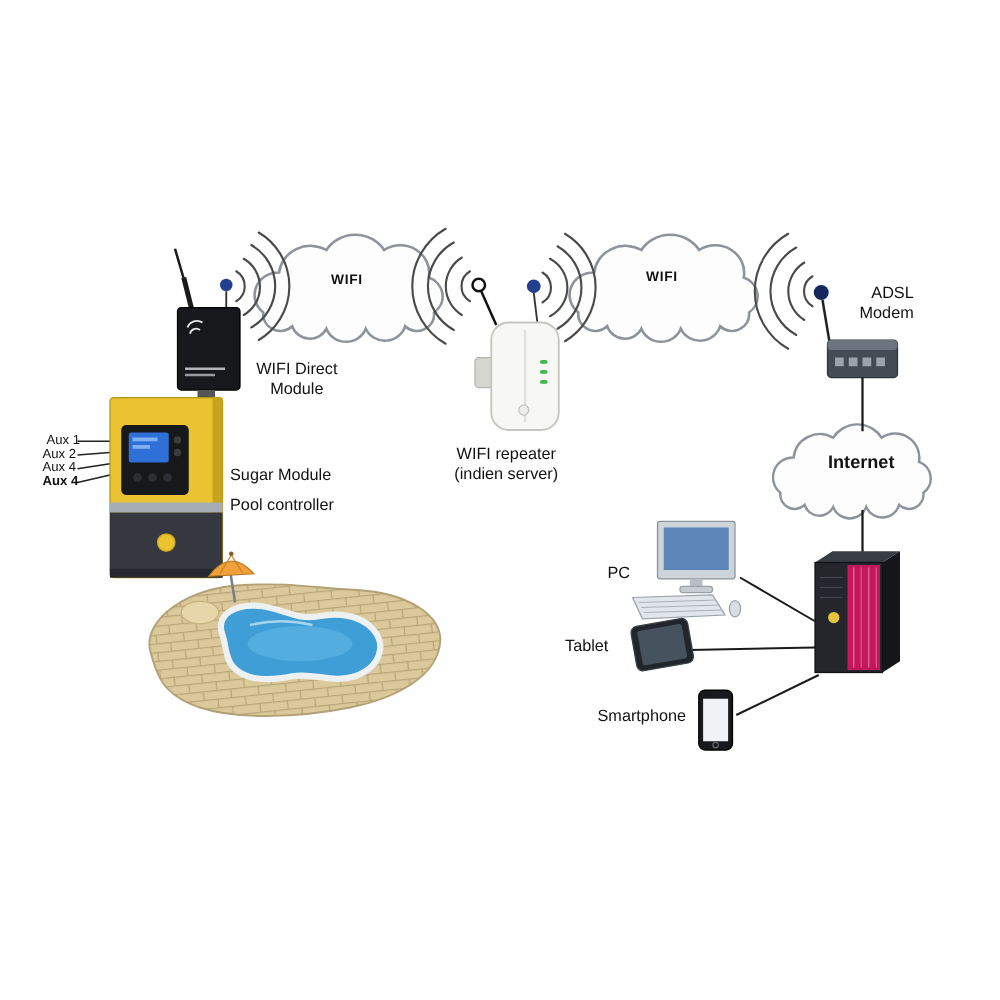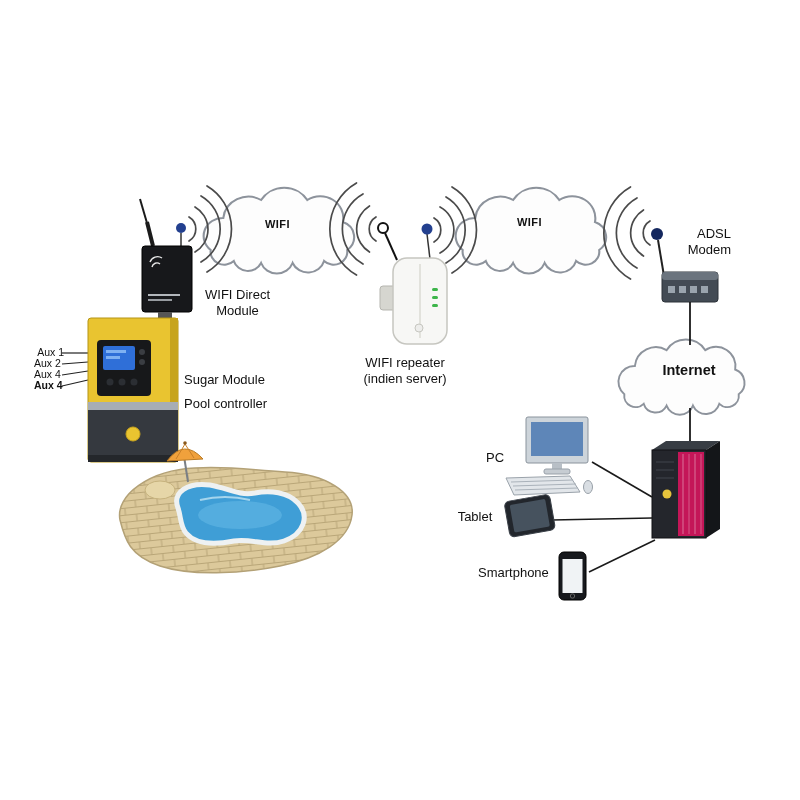--- a/index.html
+++ b/index.html
@@ -196,16 +196,16 @@
 <div class="lbl pre" style="left:671px;top:226px;width:60px;">ADSL
 Modem</div>
 <div class="lbl inet ctr" style="left:645px;top:361px;width:88px;">Internet</div>
 <div class="lbl" style="left:184px;top:372px;width:110px;">Sugar Module</div>
 <div class="lbl" style="left:184px;top:396px;width:110px;">Pool controller</div>
 <div class="lbl aux" style="left:34px;top:346px;width:30px;text-align:right;">Aux 1</div>
 <div class="lbl aux" style="left:34px;top:357px;width:30px;">Aux 2</div>
 <div class="lbl aux" style="left:34px;top:368px;width:30px;">Aux 4</div>
 <div class="lbl aux" style="left:34px;top:379px;width:30px;font-weight:bold;">Aux 4</div>
 <div class="lbl" style="left:486px;top:450px;width:30px;">PC</div>
-<div class="lbl" style="left:452px;top:509px;width:46px;text-align:center;">Tablet</div>
+<div class="lbl" style="left:452px;top:509px;width:46px;">Tablet</div>
 <div class="lbl" style="left:478px;top:565px;width:80px;">Smartphone</div>
 
 </div>
 
 </body></html>

